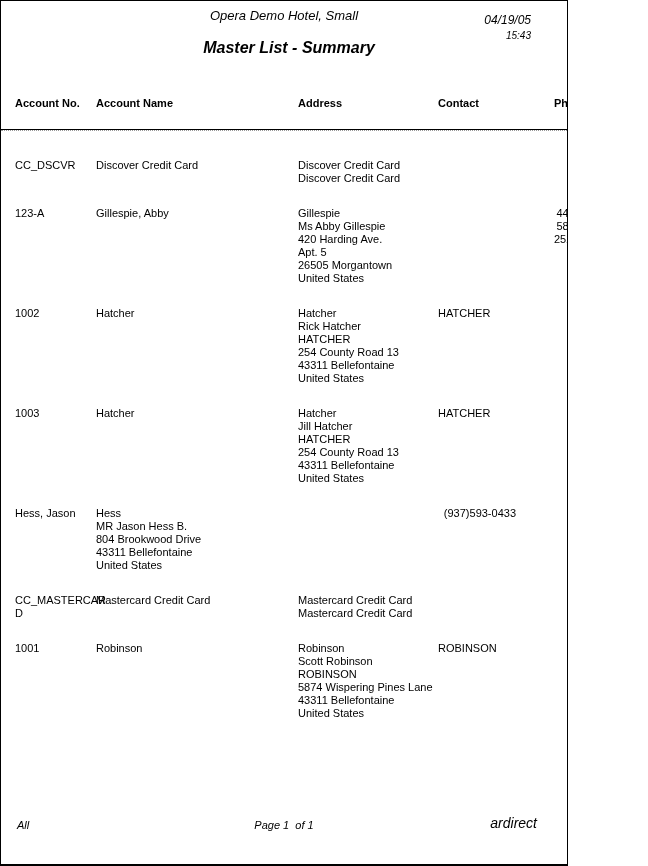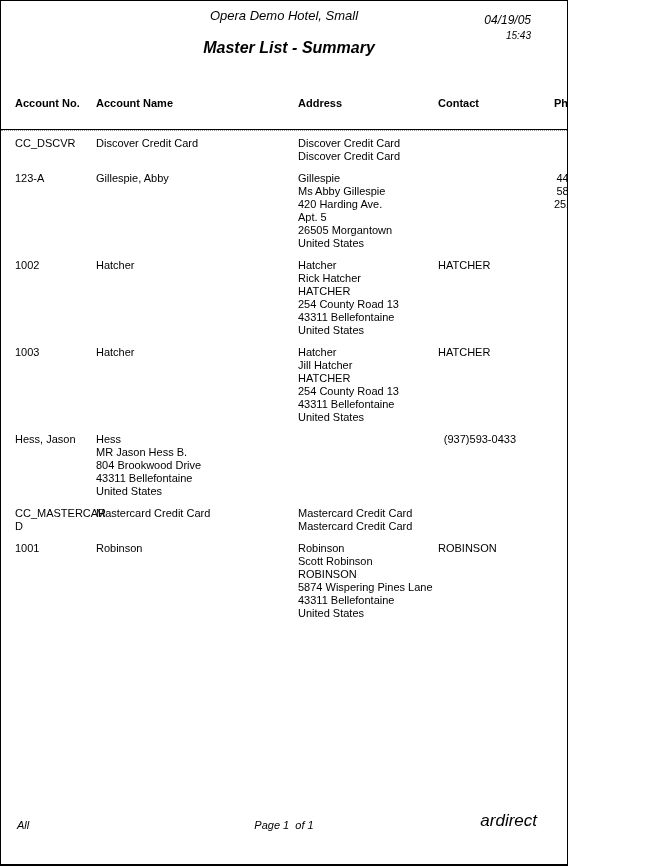--- a/index.html
+++ b/index.html
@@ -66,20 +66,21 @@
   }
   .dotted-line {
     border-top: 1px dotted #999999;
     height: 0;
   }
   .tbody {
     padding-top: 6px;
   }
   .data-row {
     margin-bottom: 9px;
+    margin-top: 22px;
   }
   .cell { overflow: visible; }
   .cell div { white-space: nowrap; }
   .cell-phone, .th-phone {
     text-align: right;
     padding-right: 38px;
   }
   
   .footer-left {
     position: absolute;
@@ -92,21 +93,21 @@
     left: 0; right: 0; bottom: 33px;
     text-align: center;
     font-size: 11px;
     font-style: italic;
     white-space: pre;
     margin-top: 16px;
   }
   .footer-right {
     position: absolute;
     right: 30px; bottom: 33px;
-    font-size: 17px;
+    font-size: 14px;
     font-style: italic;
   }
 </style>
 </head>
 <body>
 
 <div class="page">
 
   <div class="hotel-name">Opera Demo Hotel, Small</div>
   <div class="report-date">04/19/05</div>

